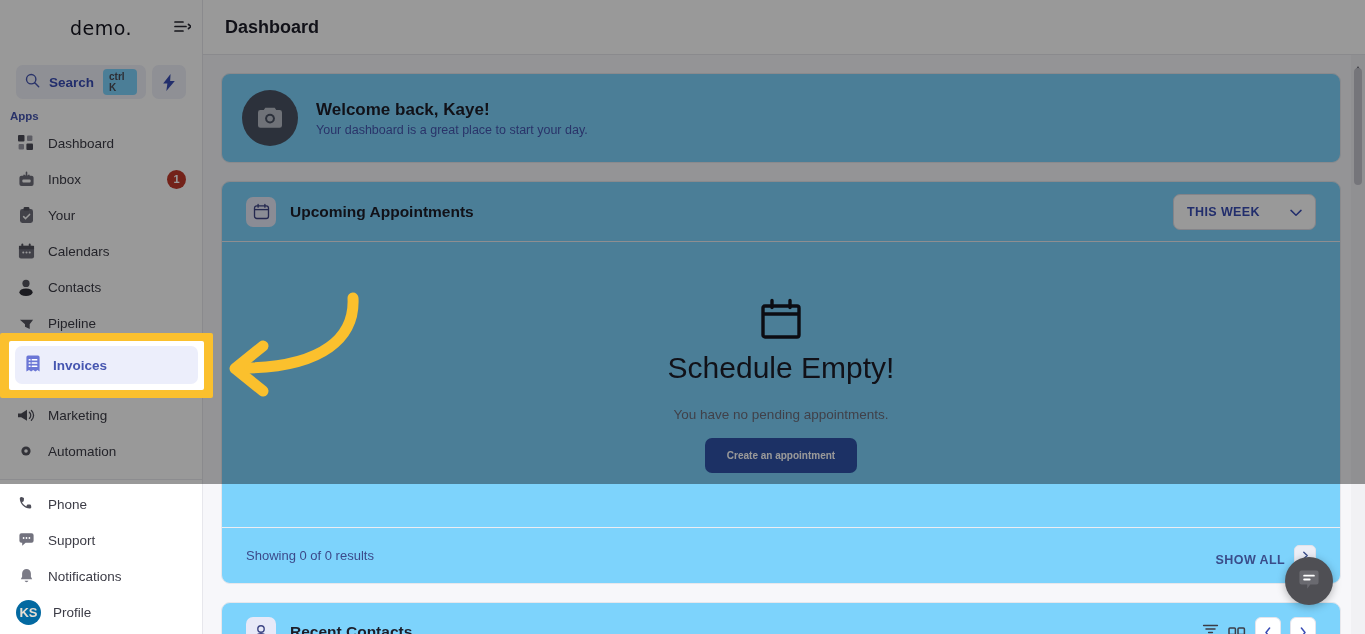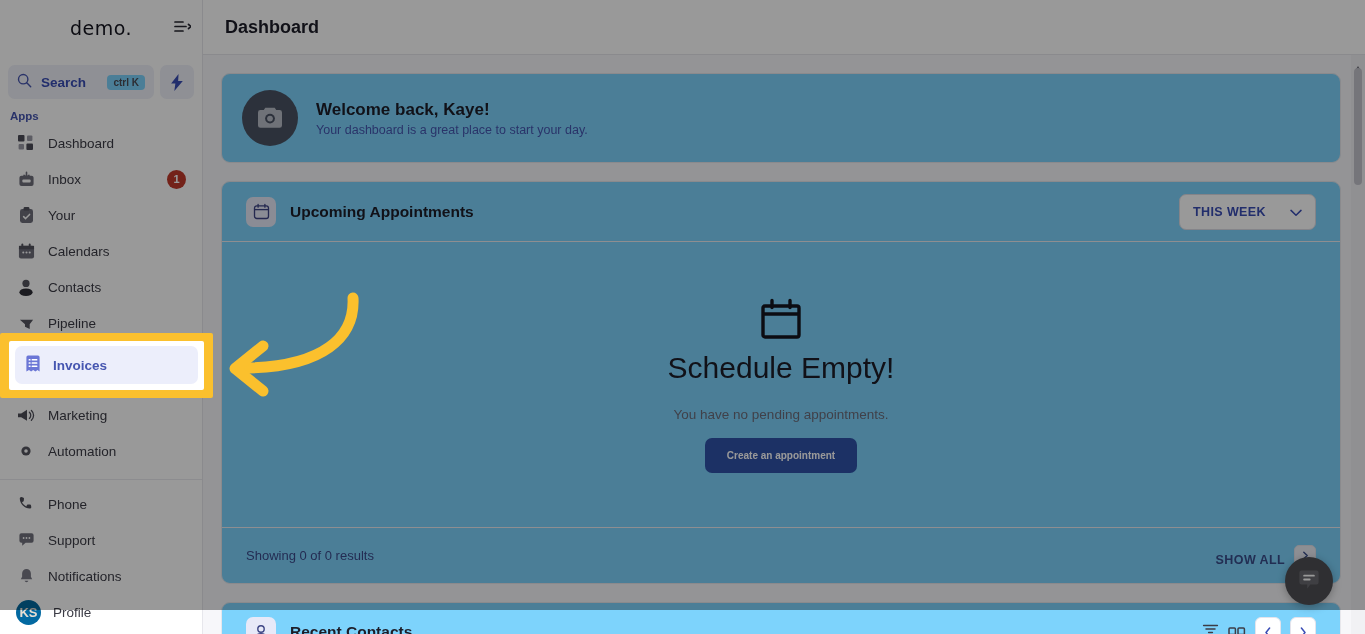--- a/index.html
+++ b/index.html
@@ -3,21 +3,21 @@
 <meta charset="utf-8">
 <title>Dashboard</title>
 <style>
   * { box-sizing: border-box; margin: 0; padding: 0; }
   html, body {
     width: 1365px; height: 634px;
     overflow: hidden;
     font-family: "Liberation Sans", sans-serif;
     background: #ffffff;
   }
-  #root { position: relative; width: 1365px; height: 610px; }
+  #root { position: relative; width: 1365px; height: 484px; }
 
   
   .app { position: absolute; inset: 0; display: flex; background: #ffffff; }
 
   
   .sidebar {
     position: relative;
     width: 203px; height: 634px;
     background: #ffffff;
     border-right: 1px solid #e7e7ec;
@@ -33,21 +33,21 @@
     font-size: 19px; letter-spacing: .5px; color: #15151f;
     font-family: "DejaVu Sans", sans-serif;
   }
   .collapse-btn {
     position: absolute; right: 6px; top: 12px;
     width: 28px; height: 28px;
     display: flex; align-items: center; justify-content: center;
     cursor: pointer;
   }
   .search-row {
-    display: flex; gap: 6px; padding: 0 8px; margin-top: 10px;
+    display: flex; gap: 6px; padding: 0 16px; margin-top: 10px;
     align-items: flex-end;
   }
   .search-box {
     flex: 1 1 auto; height: 34px;
     background: #eef0f8; border-radius: 7px;
     display: flex; align-items: center; gap: 9px;
     padding: 0 9px; cursor: pointer;
   }
   .search-label { font-size: 13.5px; font-weight: bold; color: #3a4db5; }
   .kbd {
@@ -132,21 +132,21 @@
   .head-icon {
     width: 30px; height: 30px; border-radius: 7px;
     background: #e7e9f8;
     display: flex; align-items: center; justify-content: center;
     margin-right: 14px; flex: 0 0 30px;
   }
   .card-title { font-size: 15.5px; font-weight: bold; color: #1d1d28; }
   .pill-btn {
     margin-left: auto;
     height: 36px; border: 1px solid #dddde4; border-radius: 7px;
-    display: flex; align-items: center; gap: 24px;
+    display: flex; align-items: center; gap: 30px;
     padding: 0 13px; cursor: pointer; background: #fff;
   }
   .pill-btn .t { font-size: 12.5px; letter-spacing: .4px; color: #3a4db5; font-weight: bold; }
 
   .empty-wrap {
     height: 285px;
     display: flex; flex-direction: column;
     align-items: center; justify-content: center;
   }
   .empty-title { font-size: 30px; color: #1d1d28; margin: 4px 0 22px; }

